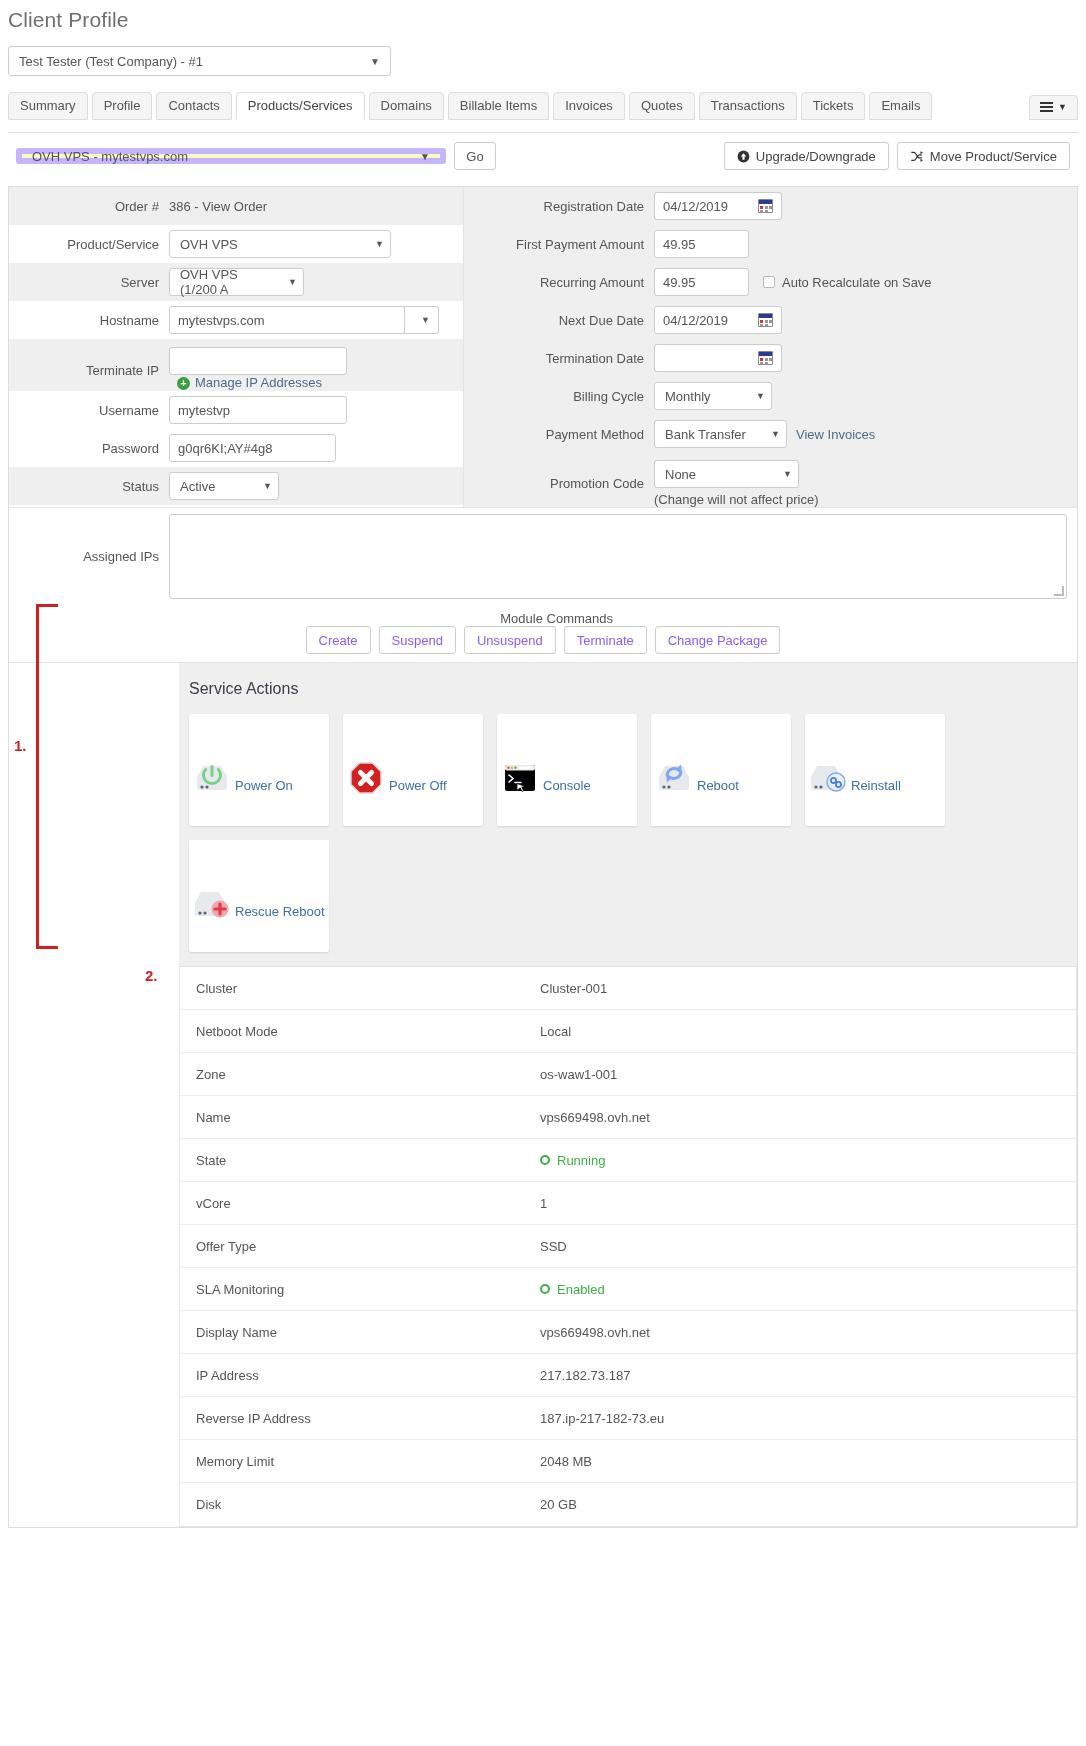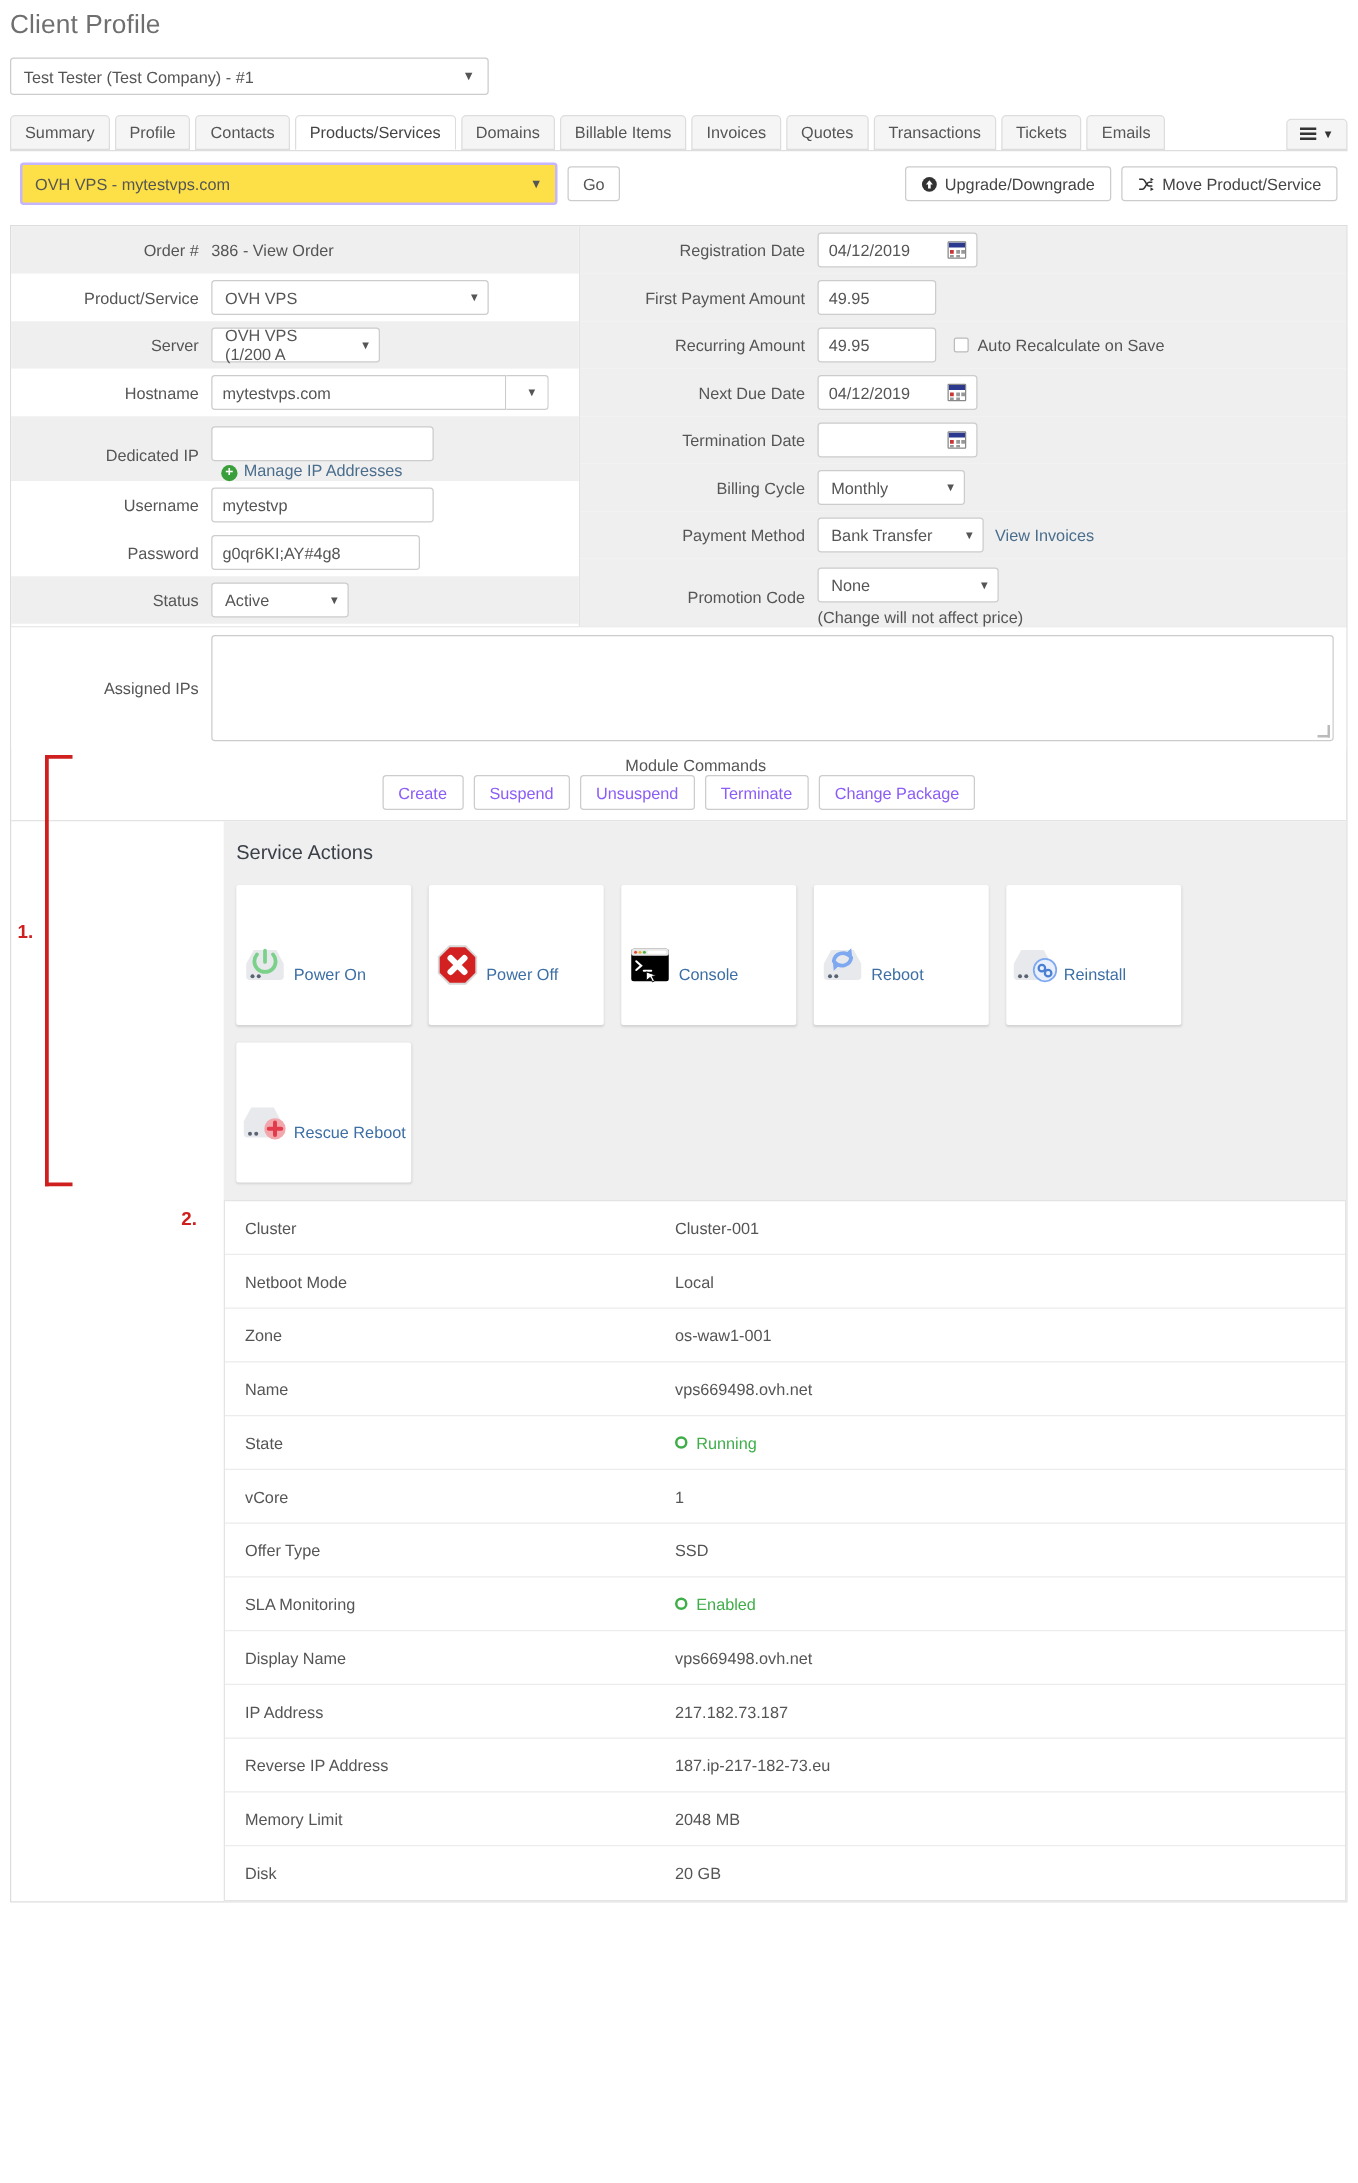--- a/index.html
+++ b/index.html
@@ -19,21 +19,21 @@
   }
   .client-select {
     margin:14px 0 0 8px; width:383px; height:30px;
     border:1px solid #ccc; border-radius:3px; background:#fff;
     display:flex; align-items:center; padding:0 10px;
     font-size:13px; color:#555; position:relative;
   }
   .client-select .caret { margin-left:auto; font-size:10px; color:#555; }
 
   .tabs {
-    margin:16px 0 0 8px; display:flex; align-items:flex-end; gap:4px;
+    margin:16px 0 12px 8px; display:flex; align-items:flex-end; gap:4px;
     position:relative;
   }
   .tab {
     border:1px solid #ddd; border-radius:4px 4px 0 0;
     background:#f5f5f5; padding:5px 11px 6px 11px;
     font-size:13px; color:#555; line-height:15px;
     white-space:nowrap;
   }
   .tab.active { background:#ffffff; border-bottom-color:#fff; color:#444; }
   .tabs-right { margin-left:auto; margin-right:8px; }
@@ -44,22 +44,22 @@
   .hamburger { display:inline-block; width:13px; }
   .hamburger span { display:block; height:2px; background:#333; margin:2px 0; }
 
   .toolbar {
     margin:0 8px; padding:9px 8px 8px 8px;
     border-top:1px solid #ddd; background:#fff;
     display:flex; align-items:center; gap:0;
     position:relative;
   }
   .prod-select {
-    width:430px; height:34px; border:2px solid #c4b5fd; border-radius:3px;
-    background:#fde047; display:flex; align-items:center; padding:0 10px;
+    width:430px; height:16px; border:6px solid #c4b5fd; border-radius:3px;
+    background:#fef9c3; display:flex; align-items:center; padding:0 10px;
     font-size:13px; color:#555;
   }
   .prod-select .caret { margin-left:auto; font-size:10px; }
   .go-btn {
     margin-left:8px; width:42px; height:28px; border:1px solid #ccc;
     border-radius:3px; background:#fff; display:flex; align-items:center;
     justify-content:center; font-size:13px; color:#555;
   }
   .toolbar-right { margin-left:auto; display:flex; gap:8px; }
   .tb-btn {
@@ -265,21 +265,21 @@
           <div class="fval">
             <div class="ctl-text" style="width: 236px; border-radius: 3px 0px 0px 3px;">
               <span>mytestvps.com</span>
             </div>
             <div class="ctl-sel" style="width: 34px; border-left: 0px; border-radius: 0px 3px 3px 0px; padding: 0px 8px;">
               <span class="caret">▼</span>
             </div>
           </div>
         </div>
         <div class="frow" style="align-items: flex-start; min-height: 52px; padding-top: 8px; background: rgb(239, 239, 239);">
-          <div class="flabel" style="padding-top: 16px;">Dedicated IP</div>
+          <div class="flabel" style="padding-top: 16px;">Terminate IP</div>
           <div class="fval">
             <div style="display: flex; flex-wrap: wrap; align-items: center; width: 300px;">
               <div class="ctl-text" style="width: 178px;">
                 <span></span>
               </div>
               <span class="linklike" style="margin-left: 8px;"><span class="plusicon">+</span><span>Manage IP Addresses</span></span>
             </div>
           </div>
         </div>
         <div class="frow" style="background: rgb(255, 255, 255);">

